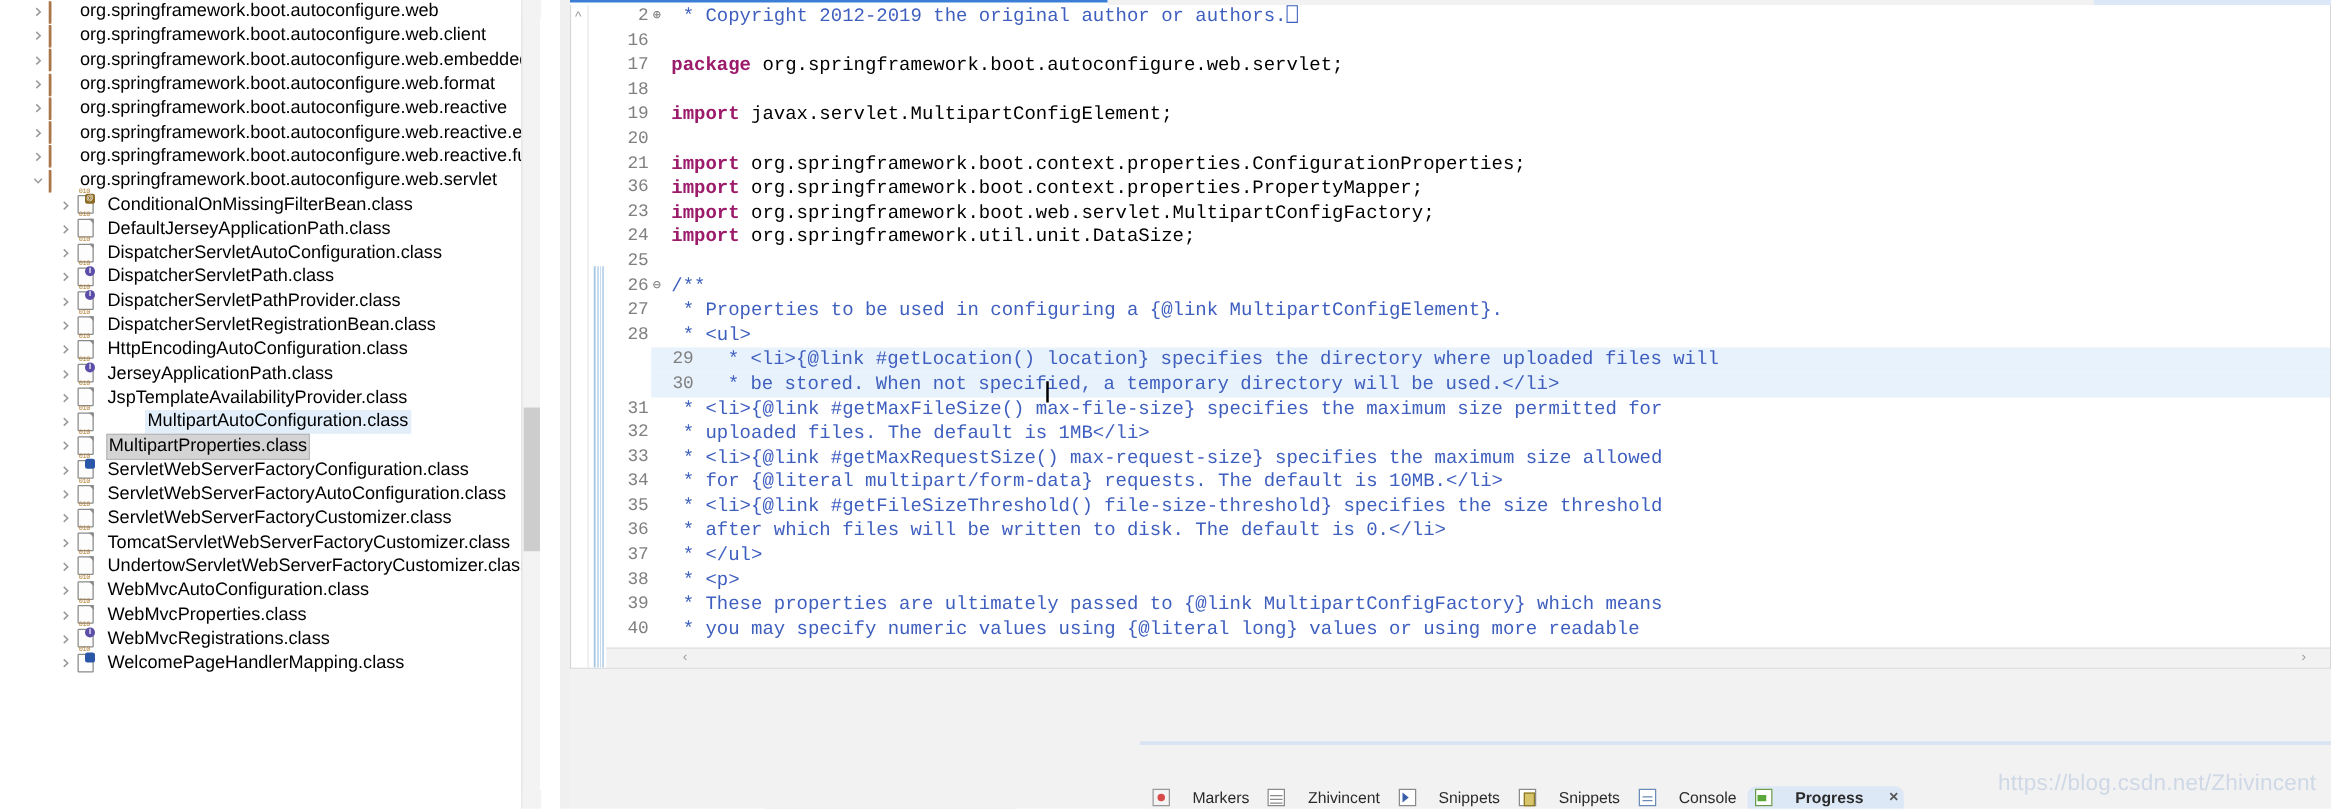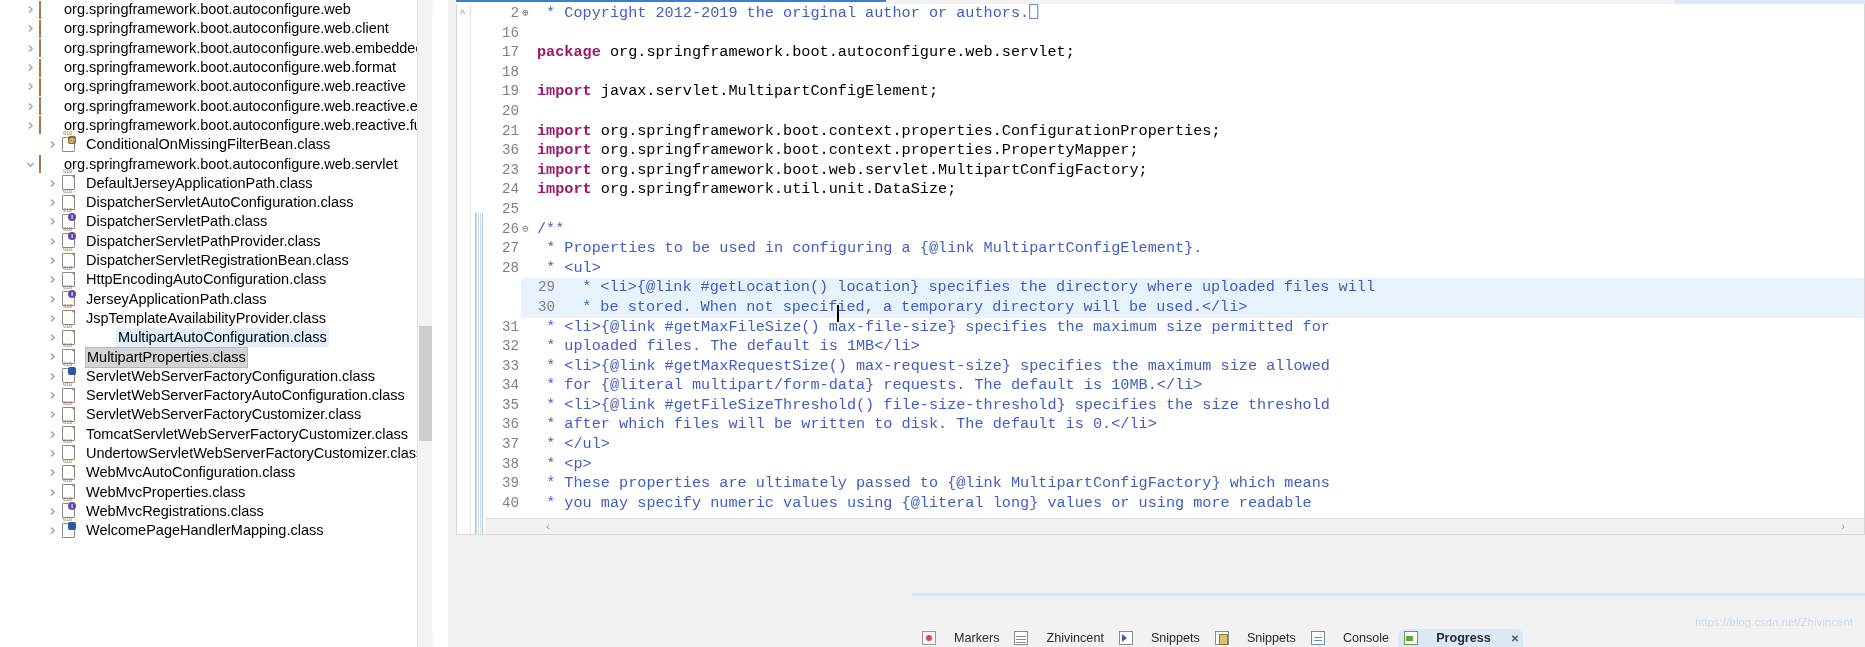--- a/index.html
+++ b/index.html
@@ -393,21 +393,21 @@
   }
   .view-tab .closeb {
     font-size: 10px; color: #555; margin-left: 2px;
   }
 
   
   #watermark {
     position: absolute;
     right: 12px;
     top: 616px;
-    font-size: 11px;
+    font-size: 18px;
     color: #cfd8e6;
     font-family: "Liberation Sans", sans-serif;
     letter-spacing: 0.2px;
     user-select: none;
     pointer-events: none;
   }
 </style>
 </head>
 <body>
 
@@ -471,37 +471,37 @@
         </div>
         <div class="tree-row ind1">
           <span class="arrow">
             <svg width="9" height="9" viewBox="0 0 9 9">
               <path fill="none" stroke="#9a9a9a" stroke-width="1.2" d="M3 1.5 L6.2 4.5 L3 7.5"></path>
             </svg>
           </span>
           <span class="ico"><span class="icon-package"></span></span>
           <span class="lbl">org.springframework.boot.autoconfigure.web.reactive.functi</span>
         </div>
+        <div class="tree-row ind1">
+          <span class="arrow">
+            <svg width="9" height="9" viewBox="0 0 9 9">
+              <path fill="none" stroke="#9a9a9a" stroke-width="1.2" d="M1.5 3 L4.5 6.2 L7.5 3"></path>
+            </svg>
+          </span>
+          <span class="ico"><span class="icon-package"></span></span>
+          <span class="lbl">org.springframework.boot.autoconfigure.web.servlet</span>
+        </div>
         <div class="tree-row ind2">
           <span class="arrow">
             <svg width="9" height="9" viewBox="0 0 9 9">
               <path fill="none" stroke="#9a9a9a" stroke-width="1.2" d="M3 1.5 L6.2 4.5 L3 7.5"></path>
             </svg>
           </span>
           <span class="ico"><span class="icon-class"><span class="page"></span><span class="bin">010</span><span class="badge at">@</span></span></span>
           <span class="lbl">ConditionalOnMissingFilterBean.class</span>
-        </div>
-        <div class="tree-row ind1">
-          <span class="arrow">
-            <svg width="9" height="9" viewBox="0 0 9 9">
-              <path fill="none" stroke="#9a9a9a" stroke-width="1.2" d="M1.5 3 L4.5 6.2 L7.5 3"></path>
-            </svg>
-          </span>
-          <span class="ico"><span class="icon-package"></span></span>
-          <span class="lbl">org.springframework.boot.autoconfigure.web.servlet</span>
         </div>
         <div class="tree-row ind2">
           <span class="arrow">
             <svg width="9" height="9" viewBox="0 0 9 9">
               <path fill="none" stroke="#9a9a9a" stroke-width="1.2" d="M3 1.5 L6.2 4.5 L3 7.5"></path>
             </svg>
           </span>
           <span class="ico"><span class="icon-class"><span class="page"></span><span class="bin">010</span></span></span>
           <span class="lbl">DefaultJerseyApplicationPath.class</span>
         </div>

